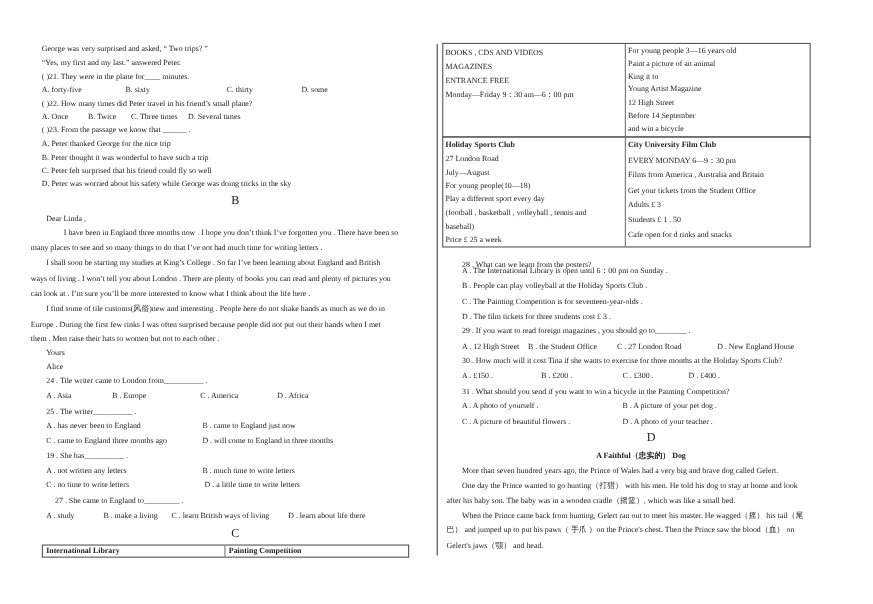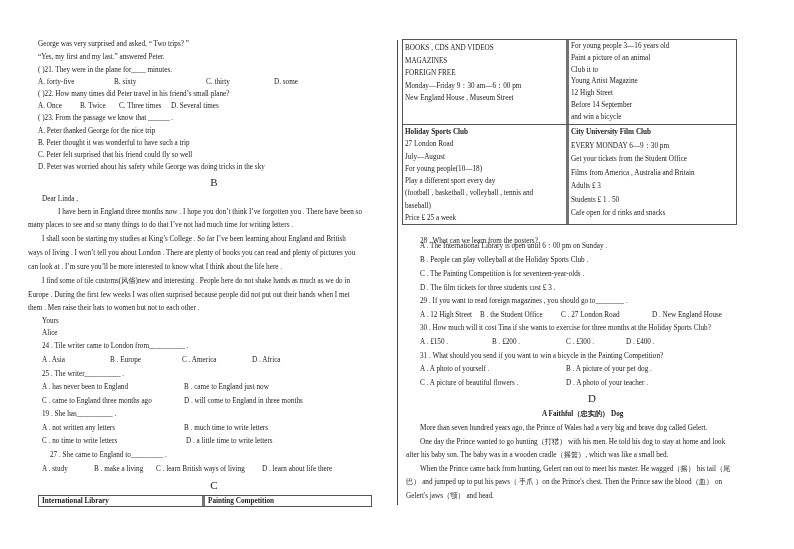--- a/index.html
+++ b/index.html
@@ -6,21 +6,21 @@
   body { width:794px; height:549px; position:relative; overflow:hidden;
          font-family:"Liberation Serif", "DejaVu Serif", serif; color:#222; font-size:7.2px; }
   .col { position:absolute; top:0; }
   .left { left:38px; width:352px; }
   .right { left:402px; width:340px; }
   .divider { position:absolute; left:397px; top:40px; width:1px; height:465px; background:#444; }
   .line { position:absolute; white-space:nowrap; line-height:9px; }
   .sec { position:absolute; font-size:11px; text-align:center; width:100%; }
   .tbl { position:absolute; border:1px solid #555; box-sizing:border-box; }
   .cell { position:absolute; top:0; bottom:0; box-sizing:border-box; }
-  .cell.l { left:0; width:166px; border-right:3px solid #737373; }
+  .cell.l { left:0; width:166px; border-right:1px solid #737373; }
   .cell.r { left:166px; right:0; }
   .b { font-weight:bold; }
   .opt { position:absolute; white-space:nowrap; }
 </style>
 </head>
 <body>
 
 <div class="divider"></div>
 
 <div class="col left">
@@ -48,29 +48,29 @@
 
   <div class="sec" style="top:176px">B</div>
 
   <div class="line" style="top:195px;left:4px">Dear Linda ,</div>
   <div class="line" style="top:208px;left:20px">I have been in England  three months now .  I hope you don’t think I’ve forgotten you .   There have been so</div>
   <div class="line" style="top:221px;left:-10px">many places to see and so many things to do that I’ve not had much time for writing letters .</div>
   <div class="line" style="top:235px;left:4px">I shall  soon be starting my studies at King’s College .   So far  I’ve been learning about England and British</div>
   <div class="line" style="top:249px;left:-10px">ways of living .  I won’t tell you about London .  There are plenty of books you can read and plenty of pictures you</div>
   <div class="line" style="top:263px;left:-10px">can look at .  I’m sure you’ll be more interested to know what I think about the life here .</div>
   <div class="line" style="top:277px;left:4px">I find some of tile customs(风俗)new and interesting .  People here do not shake hands as much as we do in</div>
-  <div class="line" style="top:291px;left:-10px">Europe .  During the first few weeks I was often surprised because people did not put out their hands when I met</div>
+  <div class="line" style="top:291px;left:-10px">Europe .  During the first few rinks I was often surprised because people did not put out their hands when I met</div>
   <div class="line" style="top:304px;left:-10px">them .  Men raise their hats to women but not to each other .</div>
   <div class="line" style="top:317px;left:4px">Yours</div>
   <div class="line" style="top:329px;left:4px">Alice</div>
 
   <div class="line" style="top:342px;left:4px">24 .  Tile writer came to London from__________ .</div>
   <div class="line" style="top:356px;left:4px;width:340px">
     <span class="opt" style="left:0">A . Asia</span>
-    <span class="opt" style="left:68px">B . Europe</span>
+    <span class="opt" style="left:60px">B . Europe</span>
     <span class="opt" style="left:140px">C . America</span>
     <span class="opt" style="left:210px">D . Africa</span>
   </div>
   <div class="line" style="top:370px;left:4px">25 .  The writer__________ .</div>
   <div class="line" style="top:383px;left:4px;width:340px">
     <span class="opt" style="left:0">A . has never been to England</span>
     <span class="opt" style="left:142px">B . came to England just now</span>
   </div>
   <div class="line" style="top:397px;left:4px;width:340px">
     <span class="opt" style="left:0">C . came to England  three months ago</span>
@@ -99,50 +99,49 @@
     <div class="cell l b" style="padding:1px 3px;line-height:9px">International Library</div>
     <div class="cell r b" style="padding:1px 3px;line-height:9px">Painting Competition</div>
   </div>
 </div>
 
 <div class="col right">
   <div class="tbl" style="top:39px;left:0;width:335px;height:86px">
     <div class="cell l" style="padding:2px 2px">
       <div class="line" style="position:static;line-height:12.5px">BOOKS ,  CDS AND VIDEOS</div>
       <div class="line" style="position:static;line-height:12.5px">MAGAZINES</div>
-      <div class="line" style="position:static;line-height:12.5px">FOREIGN  FREE</div>
+      <div class="line" style="position:static;line-height:12.5px">ENTRANCE  FREE</div>
       <div class="line" style="position:static;line-height:12.5px">Monday—Friday 9：30 am—6：00 pm</div>
-      <div class="line" style="position:static;line-height:12.5px">New England House ,  Museum Street</div>
     </div>
     <div class="cell r" style="padding:1px 2px">
       <div class="line" style="position:static;line-height:11.8px">For young people 3—16 years old</div>
       <div class="line" style="position:static;line-height:11.8px">Paint a picture of an animal</div>
-      <div class="line" style="position:static;line-height:11.8px">Club it to</div>
+      <div class="line" style="position:static;line-height:11.8px">King it to</div>
       <div class="line" style="position:static;line-height:11.8px">Young Artist Magazine</div>
       <div class="line" style="position:static;line-height:11.8px">12 High  Street</div>
       <div class="line" style="position:static;line-height:11.8px">Before 14 September</div>
       <div class="line" style="position:static;line-height:11.8px">and win a bicycle</div>
     </div>
   </div>
   <div class="tbl" style="top:124px;left:0;width:335px;height:101px">
     <div class="cell l" style="padding:1px 2px">
       <div class="line b" style="position:static;line-height:12.3px">Holiday Sports Club</div>
       <div class="line" style="position:static;line-height:12.3px">27 London Road</div>
       <div class="line" style="position:static;line-height:12.3px">July—August</div>
       <div class="line" style="position:static;line-height:12.3px">For young people(10—18)</div>
       <div class="line" style="position:static;line-height:12.3px">Play a different sport every day</div>
       <div class="line" style="position:static;line-height:12.3px">(football ,  basketball ,  volleyball ,  tennis and</div>
       <div class="line" style="position:static;line-height:12.3px">baseball)</div>
       <div class="line" style="position:static;line-height:12.3px">Price   £ 25 a week</div>
     </div>
     <div class="cell r" style="padding:1px 2px">
       <div class="line b" style="position:static;line-height:13.5px">City University Film Club</div>
       <div class="line" style="position:static;line-height:13.5px">EVERY  MONDAY  6—9：30 pm</div>
+      <div class="line" style="position:static;line-height:13.5px">Films  from America ,  Australia and Britain</div>
       <div class="line" style="position:static;line-height:13.5px">Get your tickets from the Student Office</div>
-      <div class="line" style="position:static;line-height:13.5px">Films  from America ,  Australia and Britain</div>
       <div class="line" style="position:static;line-height:13.5px">Adults £ 3</div>
       <div class="line" style="position:static;line-height:13.5px">Students £ 1 .  50</div>
       <div class="line" style="position:static;line-height:13.5px">Cafe open  for d rinks and snacks</div>
     </div>
   </div>
 
   <div class="line" style="top:237px;left:18px">28 .  What can we learn from the posters?</div>
   <div class="line" style="top:242px;left:18px">A .  The International Library is open until 6：00 pm on Sunday .</div>
   <div class="line" style="top:256px;left:18px">B . People can play volleyball  at the Holiday  Sports Club .</div>
   <div class="line" style="top:270px;left:18px">C . The Painting  Competition  is for seventeen-year-olds .</div>

